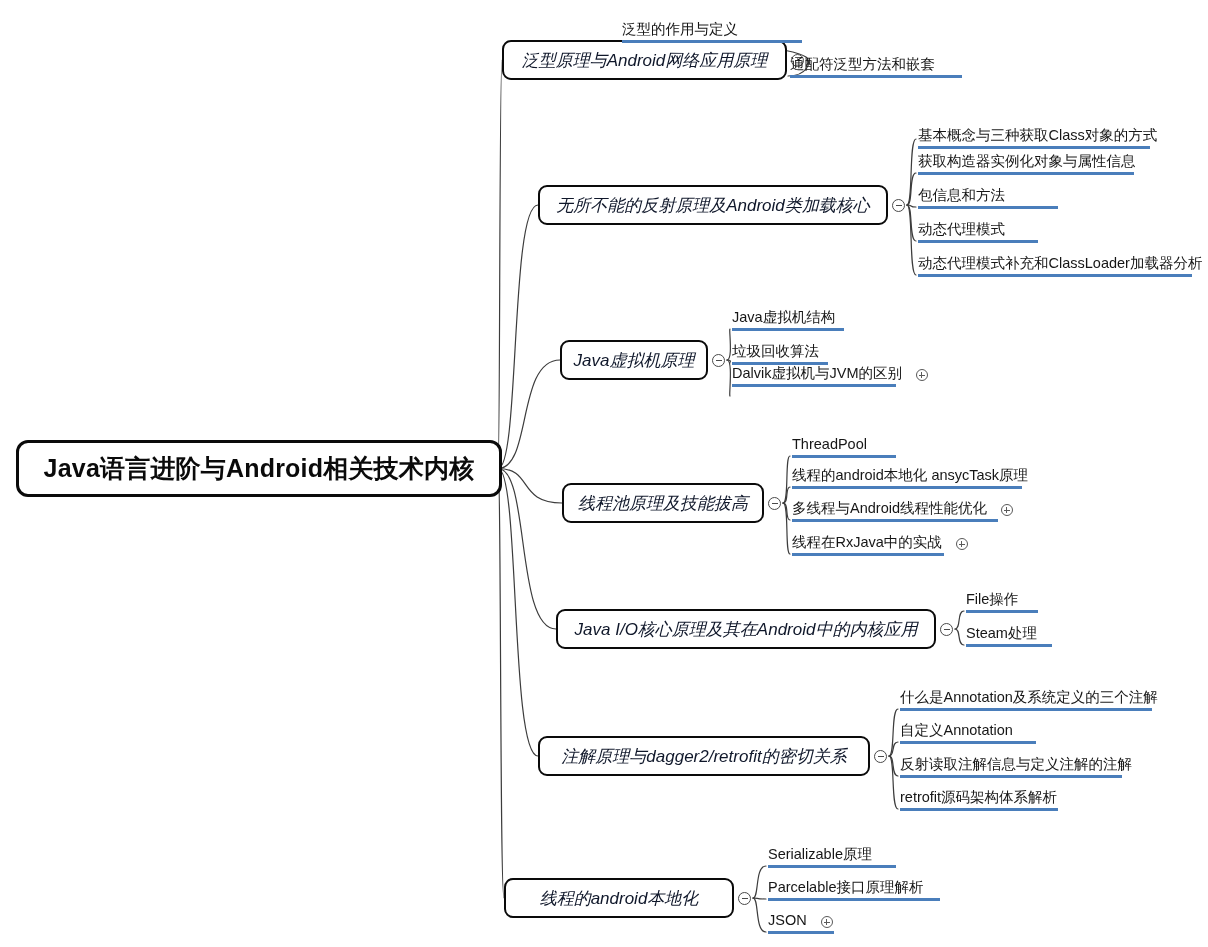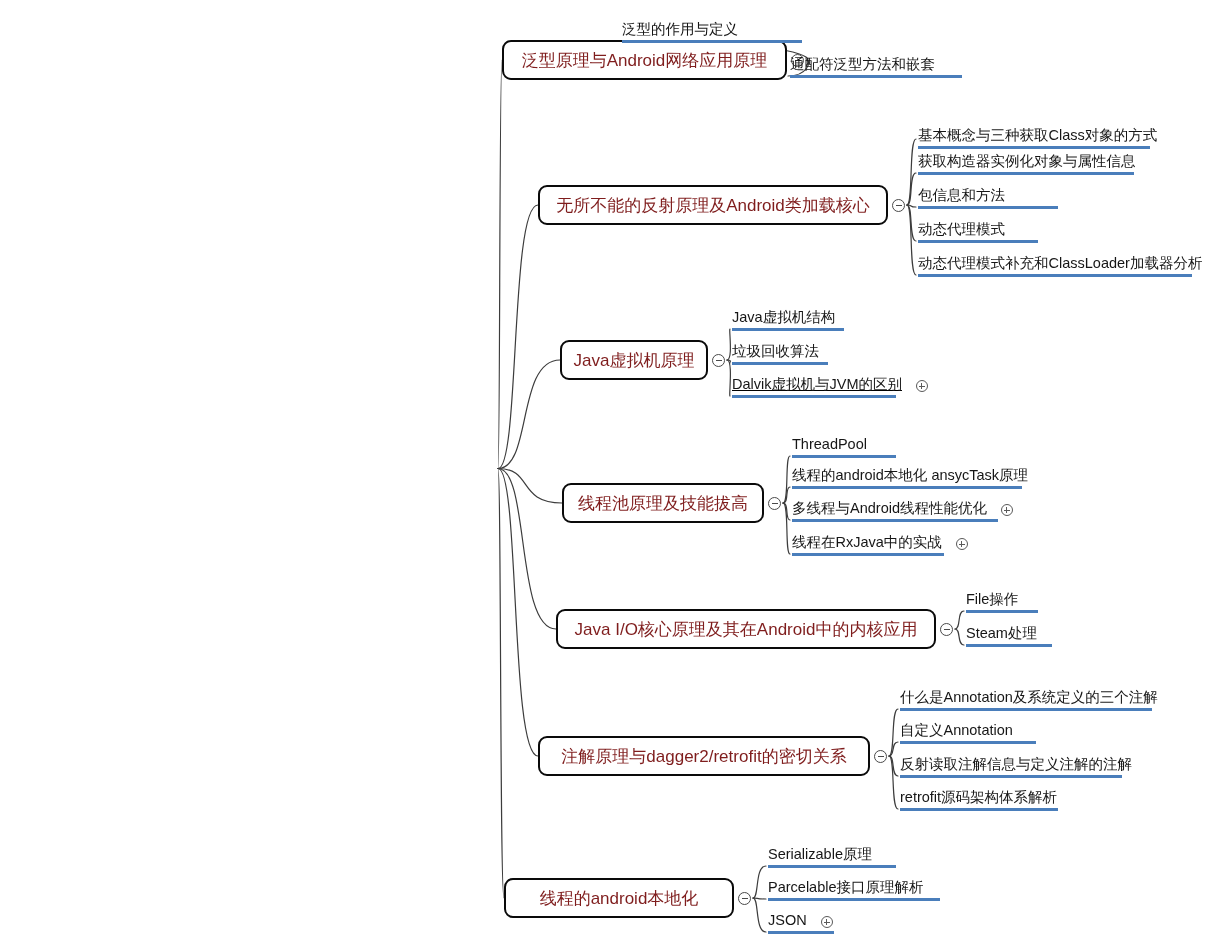--- a/index.html
+++ b/index.html
@@ -51,22 +51,23 @@
     border: 2.5px solid #0a0a0a;
     border-radius: 9px;
     background: #ffffff;
     display: flex;
     align-items: center;
     justify-content: center;
     padding: 0 12px;
   }
   .topic-label {
     font-size: 17px;
-    color: #7f1d1d;
+    color: #0f172a;
     white-space: nowrap;
+    font-style: italic;
   }
 
   
   .collapse-marker {
     position: absolute;
     width: 13px;
     height: 13px;
     box-sizing: border-box;
     border: 1px solid #4a4a4a;
     border-radius: 50%;
@@ -158,20 +159,23 @@
       <path d="M 889 756 C 895.3 756, 890.68 709, 898 709" fill="none" stroke="#3c3c3c" stroke-width="1.2" stroke-linecap="round"></path>
       <path d="M 889 756 C 895.3 756, 890.68 742, 898 742" fill="none" stroke="#3c3c3c" stroke-width="1.2" stroke-linecap="round"></path>
       <path d="M 889 756 C 895.3 756, 890.68 776, 898 776" fill="none" stroke="#3c3c3c" stroke-width="1.2" stroke-linecap="round"></path>
       <path d="M 889 756 C 895.3 756, 890.68 809, 898 809" fill="none" stroke="#3c3c3c" stroke-width="1.2" stroke-linecap="round"></path>
       <path d="M 498 468.5 C 501.3 468.5, 499.8 898, 504 898" fill="none" stroke="#3c3c3c" stroke-width="1.2" stroke-linecap="round"></path>
       <path d="M 753 898 C 759.3 898, 754.68 866, 766 866" fill="none" stroke="#3c3c3c" stroke-width="1.2" stroke-linecap="round"></path>
       <path d="M 753 898 C 759.3 898, 754.68 899, 766 899" fill="none" stroke="#3c3c3c" stroke-width="1.2" stroke-linecap="round"></path>
       <path d="M 753 898 C 759.3 898, 754.68 932, 766 932" fill="none" stroke="#3c3c3c" stroke-width="1.2" stroke-linecap="round"></path>
     </svg>
 
+  <div class="root-node" style="left: 16px; top: 440px; width: 486px; height: 57px;">
+    <span class="root-label">Java语言进阶与Android相关技术内核</span>
+  </div>
 
   <div id="branch-layer">
       <div class="topic-node" style="left: 502px; top: 40px; width: 285px; height: 40px;">
         <span class="topic-label">泛型原理与Android网络应用原理</span>
       </div>
       <div class="collapse-marker" style="left: 791px; top: 53.5px;"></div>
       <div class="leaf" style="left: 622px; top: 20px;">
         <span class="leaf-text">泛型的作用与定义</span>
         <span class="leaf-underline" style="width: 180px; background: rgb(74, 126, 187);"></span>
       </div>
@@ -208,21 +212,21 @@
       </div>
       <div class="collapse-marker" style="left: 712px; top: 353.5px;"></div>
       <div class="leaf" style="left: 732px; top: 308px;">
         <span class="leaf-text">Java虚拟机结构</span>
         <span class="leaf-underline" style="width: 112px; background: rgb(74, 126, 187);"></span>
       </div>
       <div class="leaf" style="left: 732px; top: 342px;">
         <span class="leaf-text">垃圾回收算法</span>
         <span class="leaf-underline" style="width: 96px; background: rgb(74, 126, 187);"></span>
       </div>
-      <div class="leaf" style="left: 732px; top: 375px; text-decoration: underline;">
+      <div class="leaf" style="left: 732px; top: 364px;">
         <span class="leaf-text">Dalvik虚拟机与JVM的区别</span>
         <span class="expand-marker"></span>
         <span class="leaf-underline" style="width: 164px; background: rgb(74, 126, 187);"></span>
       </div>
       <div class="topic-node" style="left: 562px; top: 483px; width: 202px; height: 40px;">
         <span class="topic-label">线程池原理及技能拔高</span>
       </div>
       <div class="collapse-marker" style="left: 768px; top: 496.5px;"></div>
       <div class="leaf" style="left: 792px; top: 435px;">
         <span class="leaf-text">ThreadPool</span>

